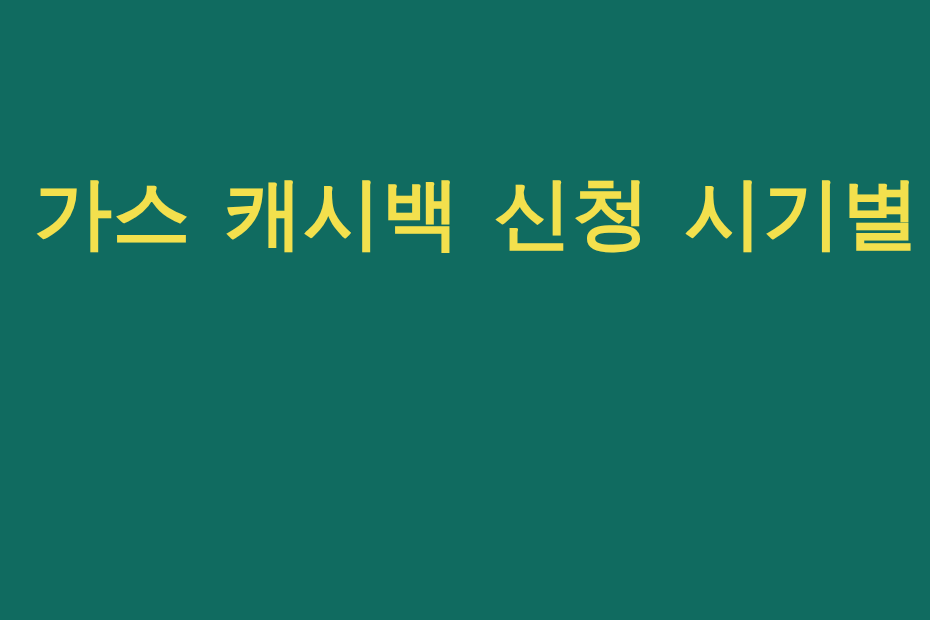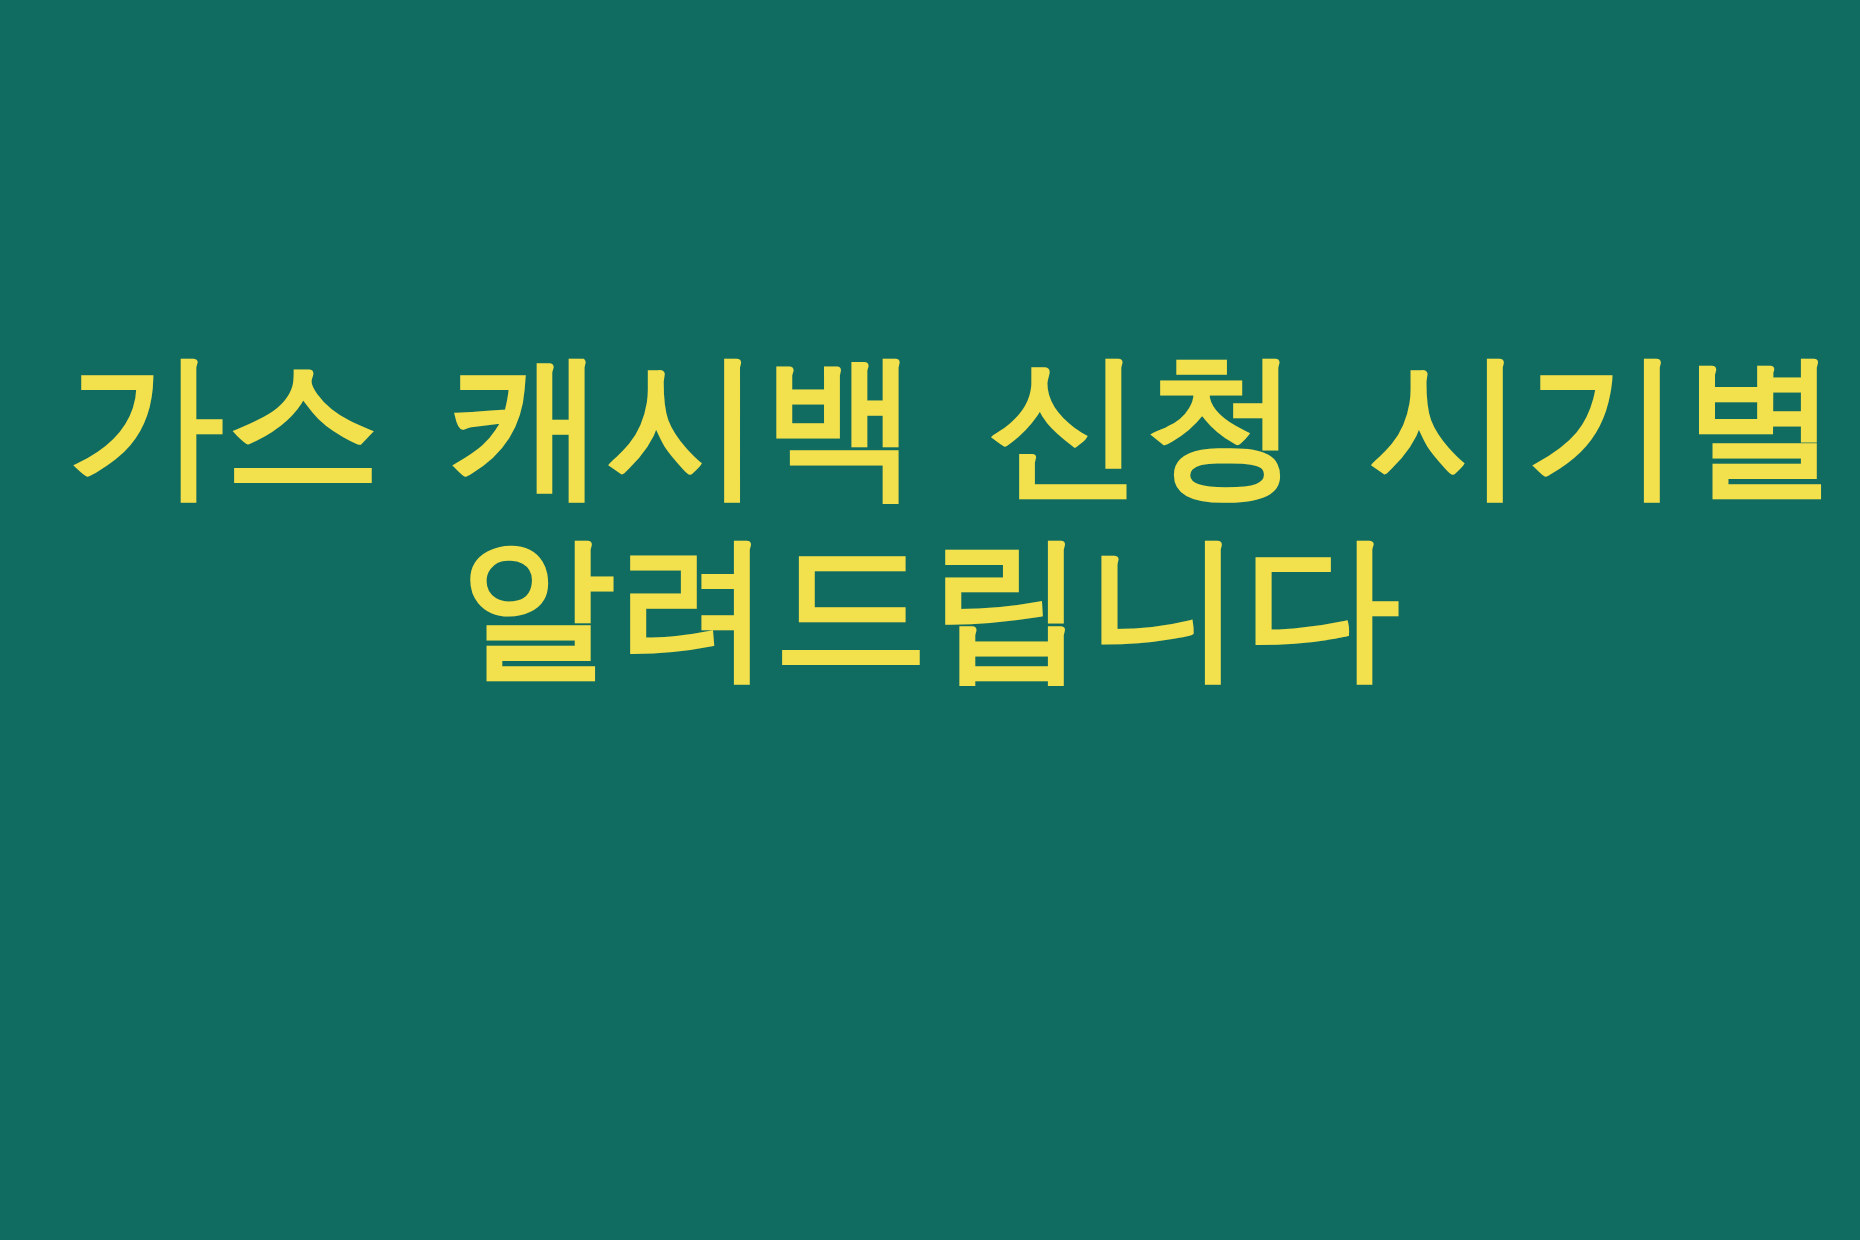--- a/index.html
+++ b/index.html
@@ -57,16 +57,15 @@
     text-rendering: optimizeLegibility;
   }
 </style>
 </head>
 <body>
 
 <div class="banner" style="background: rgb(16, 107, 96);">
 
   <h1 class="headline" style="color: rgb(243, 224, 77);">
     <span class="headline-line">가스 캐시백 신청 시기별</span>
-    <span class="headline-line">알려드립니다</span>
   </h1>
 
 </div>
 
 </body></html>

